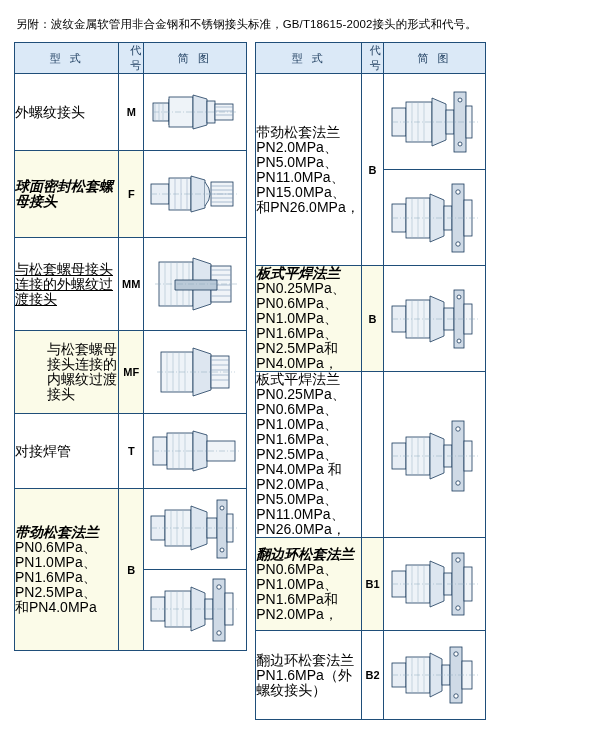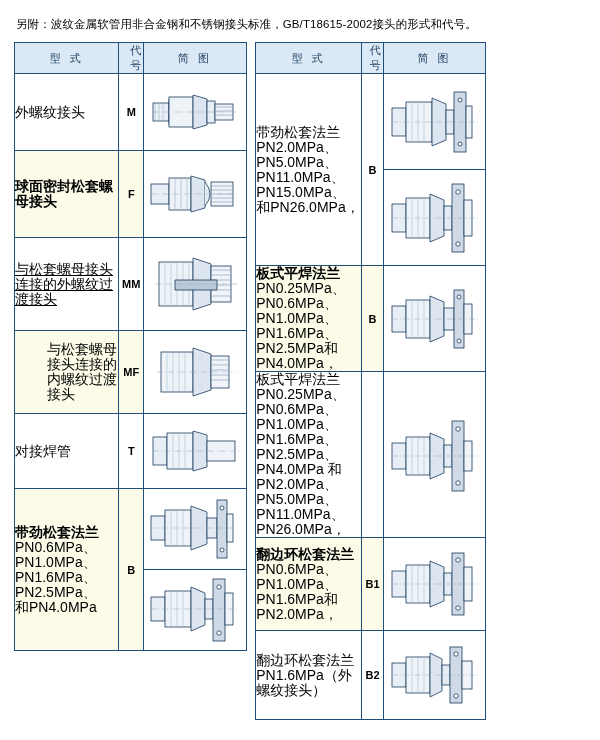--- a/index.html
+++ b/index.html
@@ -77,21 +77,21 @@
   .fig svg { display: block; margin: 0 auto; }
   
   .lt-c1 { width: 132px; }
   .lt-c2 { width: 32px; }
   .lt-c3 { width: 104px; }
   
   .rt-c1 { width: 130px; }
   .rt-c2 { width: 32px; }
   .rt-c3 { width: 104px; }
   .gap { width: 10px; }
-  .bold-label { font-weight: bold; }
+  .bold-label { font-weight: bold; font-style: italic; }
 </style>
 </head>
 <body>
 
 <div class="page">
 
   <div class="title">另附：波纹金属软管用非合金钢和不锈钢接头标准，GB/T18615-2002接头的形式和代号。</div>
 
   <div class="tables">
 

